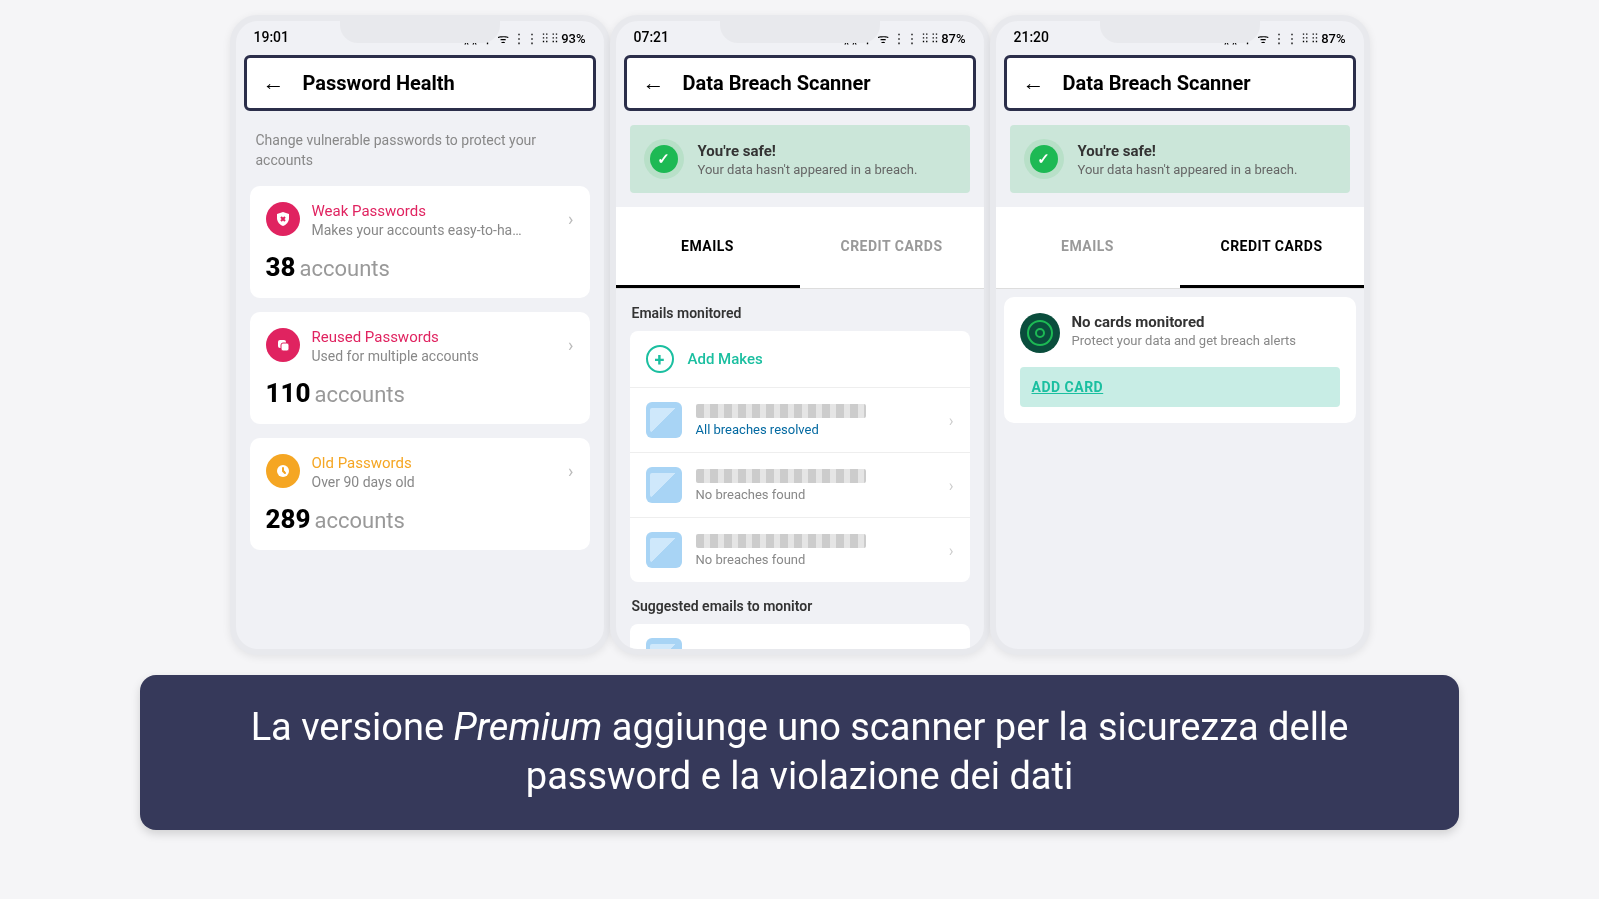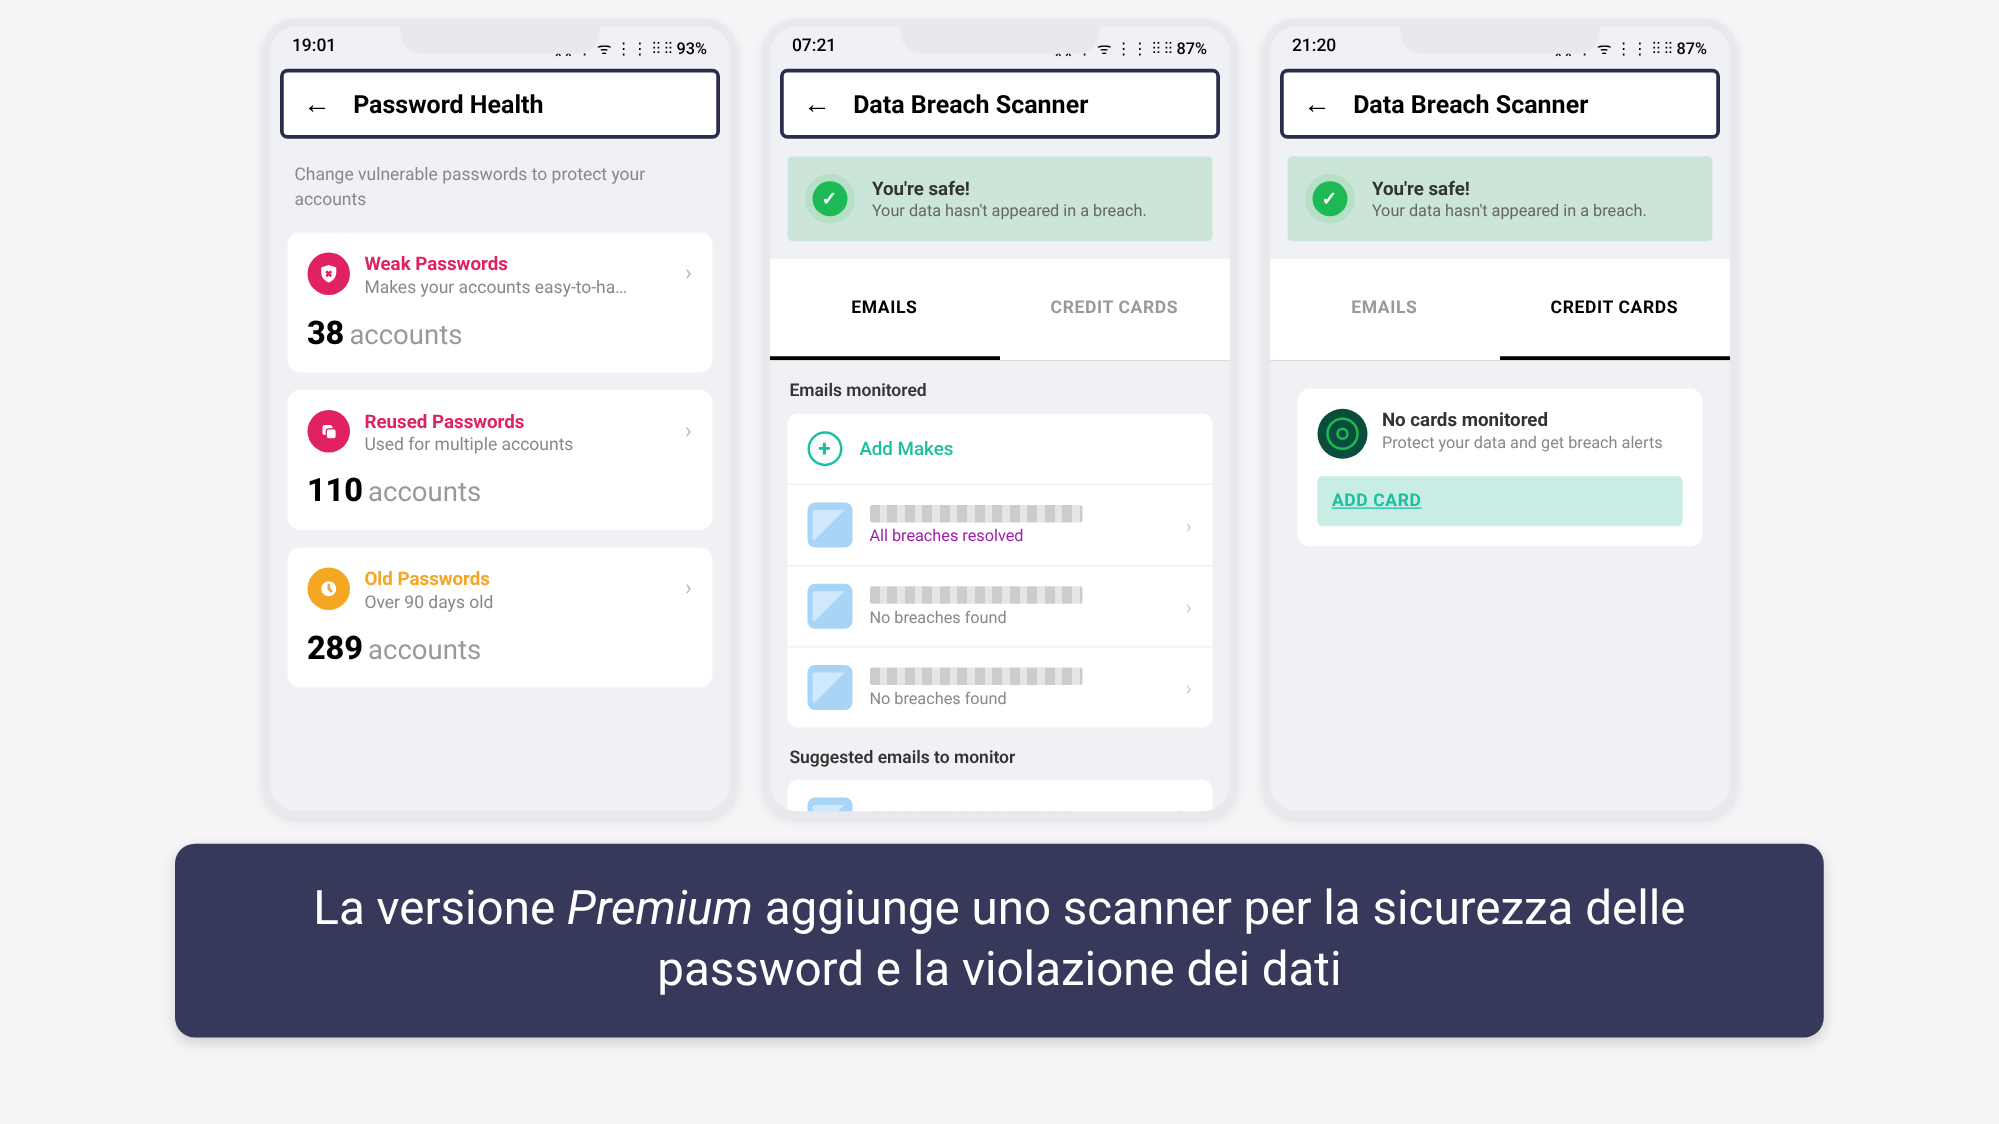--- a/index.html
+++ b/index.html
@@ -1,34 +1,34 @@
 <!DOCTYPE html>
 <html><head>
 <meta charset="utf-8">
 <style>
   *{box-sizing:border-box;margin:0;padding:0;font-family:-apple-system,BlinkMacSystemFont,'Segoe UI',Roboto,sans-serif;}
   body{background:#f5f5f7;padding:15px 140px 20px;}
-  .phones-row{display:flex;gap:20px;justify-content:center;margin-bottom:20px;}
+  .phones-row{display:flex;justify-content:center;margin-bottom:20px;}
   .phone{width:380px;height:640px;background:#f0f1f5;border-radius:28px;border:6px solid #e8e9ed;overflow:hidden;position:relative;box-shadow:0 2px 8px rgba(0,0,0,0.08);}
   .notch{position:absolute;top:-6px;left:50%;transform:translateX(-50%);width:160px;height:28px;background:#e8e9ed;border-radius:0 0 18px 18px;z-index:10;}
   .status-bar{display:flex;justify-content:space-between;padding:8px 18px 4px;font-size:14px;font-weight:500;color:#000;}
   .status-icons{display:flex;gap:3px;align-items:center;font-size:13px;}
   .app-header{background:#fff;margin:4px 8px 0;border:3px solid #2b2e4a;border-radius:6px;padding:12px 16px;display:flex;align-items:center;gap:18px;}
   .back-arrow{font-size:22px;font-weight:bold;cursor:pointer;}
   .app-title{font-size:20px;font-weight:700;color:#000;}
   .content{padding:14px 14px 0;}
   .subtitle{font-size:14px;color:#888;padding:6px 6px 16px;line-height:1.4;}
   .card{background:#fff;border-radius:10px;padding:16px;margin-bottom:14px;position:relative;}
   .card-row{display:flex;align-items:flex-start;gap:12px;}
   .icon-circle{width:34px;height:34px;border-radius:50%;display:flex;align-items:center;justify-content:center;flex-shrink:0;}
   .icon-red{background:#e02360;}
   .icon-orange{background:#f5a623;}
   .icon-green-outer{width:40px;height:40px;border-radius:50%;background:#b8e0c8;display:flex;align-items:center;justify-content:center;}
   .icon-green-inner{width:28px;height:28px;border-radius:50%;background:#1db954;display:flex;align-items:center;justify-content:center;color:#fff;font-size:15px;font-weight:bold;}
-  .card-title{font-size:15px;font-weight:700;}
+  .card-title{font-size:15px;font-weight:400;}
   .title-red{color:#e02360;}
   .title-orange{color:#f5a623;}
   .card-sub{font-size:14px;color:#888;margin-top:2px;}
   .chevron{position:absolute;right:16px;top:22px;color:#bbb;font-size:18px;}
   .count-line{margin-top:14px;font-size:26px;font-weight:800;color:#000;}
   .count-label{font-size:22px;font-weight:400;color:#999;margin-left:4px;}
   .safe-banner{background:#cbe6d9;border-radius:4px;padding:14px;display:flex;gap:14px;align-items:center;margin:14px;}
   .safe-title{font-size:15px;font-weight:700;color:#333;}
   .safe-sub{font-size:13px;color:#666;margin-top:2px;}
   .tabs{display:flex;background:#fff;border-bottom:1px solid #ddd;}
@@ -37,21 +37,21 @@
   .section-label{font-size:14px;font-weight:600;color:#333;padding:16px 16px 10px;}
   .list-card{background:#fff;margin:0 14px;border-radius:8px;overflow:hidden;}
   .list-item{display:flex;align-items:center;gap:14px;padding:14px 16px;border-bottom:1px solid #eee;position:relative;}
   .list-item:last-child{border-bottom:none;}
   .add-icon{width:28px;height:28px;border:2px solid #1bbfa0;border-radius:50%;display:flex;align-items:center;justify-content:center;color:#1bbfa0;font-size:18px;font-weight:bold;}
   .add-label{color:#1bbfa0;font-size:15px;font-weight:500;}
   .email-icon{width:36px;height:36px;background:#a8d4f5;border-radius:6px;position:relative;}
   .email-icon::after{content:'';position:absolute;top:6px;left:4px;right:4px;bottom:6px;background:linear-gradient(135deg,#cfe8fb 0%,#cfe8fb 49%,#a8d4f5 50%);border-radius:2px;}
   .blurred{width:170px;height:14px;background:repeating-linear-gradient(90deg,#ccc 0px,#ccc 8px,#e5e5e5 8px,#e5e5e5 14px);border-radius:2px;filter:blur(0.5px);}
   .item-sub{font-size:13px;margin-top:4px;}
-  .sub-green{color:#a21caf;}
+  .sub-green{color:#0369a1;}
   .sub-gray{color:#888;}
   .item-chevron{position:absolute;right:16px;color:#ccc;font-size:16px;}
   .item-more{position:absolute;right:16px;color:#888;font-size:18px;font-weight:bold;}
   .target-icon{width:40px;height:40px;border-radius:50%;background:#0a4d3c;display:flex;align-items:center;justify-content:center;}
   .target-inner{width:26px;height:26px;border-radius:50%;border:2px solid #1db954;display:flex;align-items:center;justify-content:center;}
   .target-dot{width:10px;height:10px;border-radius:50%;border:2px solid #1db954;}
   .nocards-title{font-size:15px;font-weight:700;color:#333;}
   .nocards-sub{font-size:13px;color:#888;margin-top:2px;}
   .add-card-btn{background:#c8ede5;color:#1bbfa0;text-align:left;padding:12px;font-weight:700;letter-spacing:0.5px;font-size:14px;border-radius:4px;margin-top:14px;cursor:pointer;text-decoration:underline;}
   .caption-bar{background:#36395a;color:#fff;border-radius:16px;padding:28px 40px;text-align:center;font-size:38px;line-height:1.3;box-shadow:0 4px 10px rgba(0,0,0,0.15);}
@@ -210,21 +210,21 @@
         </div>
       <div>
         <div class="safe-title">You're safe!</div>
         <div class="safe-sub">Your data hasn't appeared in a breach.</div>
       </div>
     </div>
     <div class="tabs">
       <div class="tab">EMAILS</div>
       <div class="tab active">CREDIT CARDS</div>
     </div>
-    <div class="card" style="margin:22px;">
+    <div class="card" style="margin:8px;">
       <div class="card-row">
         <div class="target-icon">
           <div class="target-inner">
               <div class="target-dot"></div>
             </div>
         </div>
         <div>
           <div class="nocards-title">No cards monitored</div>
           <div class="nocards-sub">Protect your data and get breach alerts</div>
         </div>

